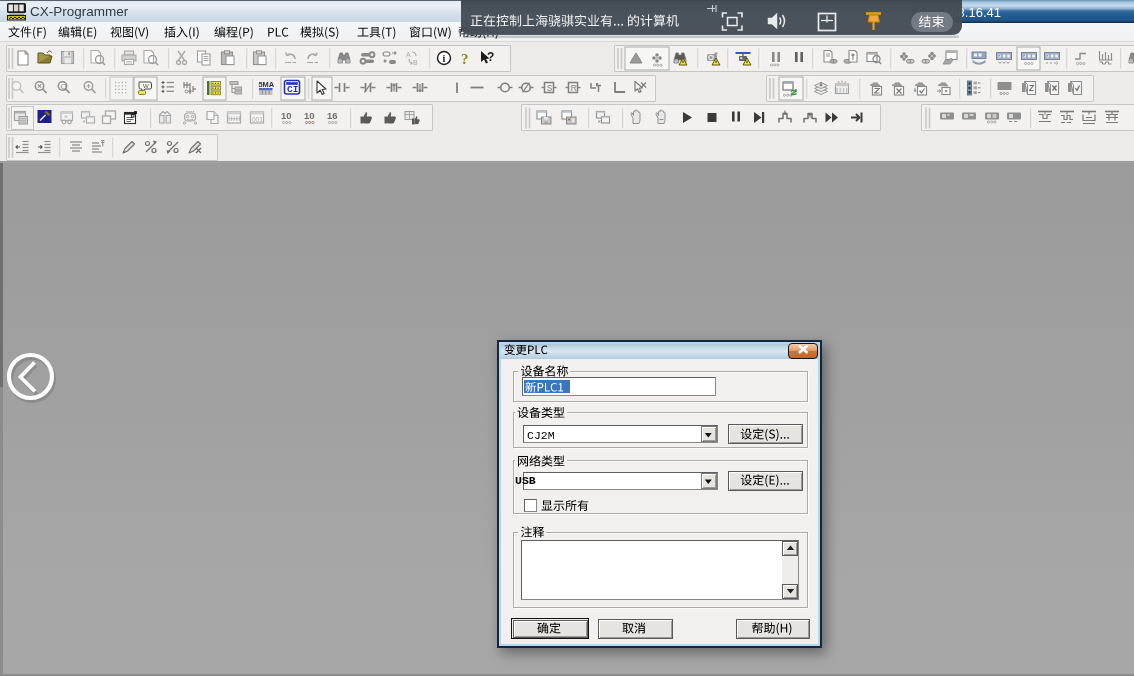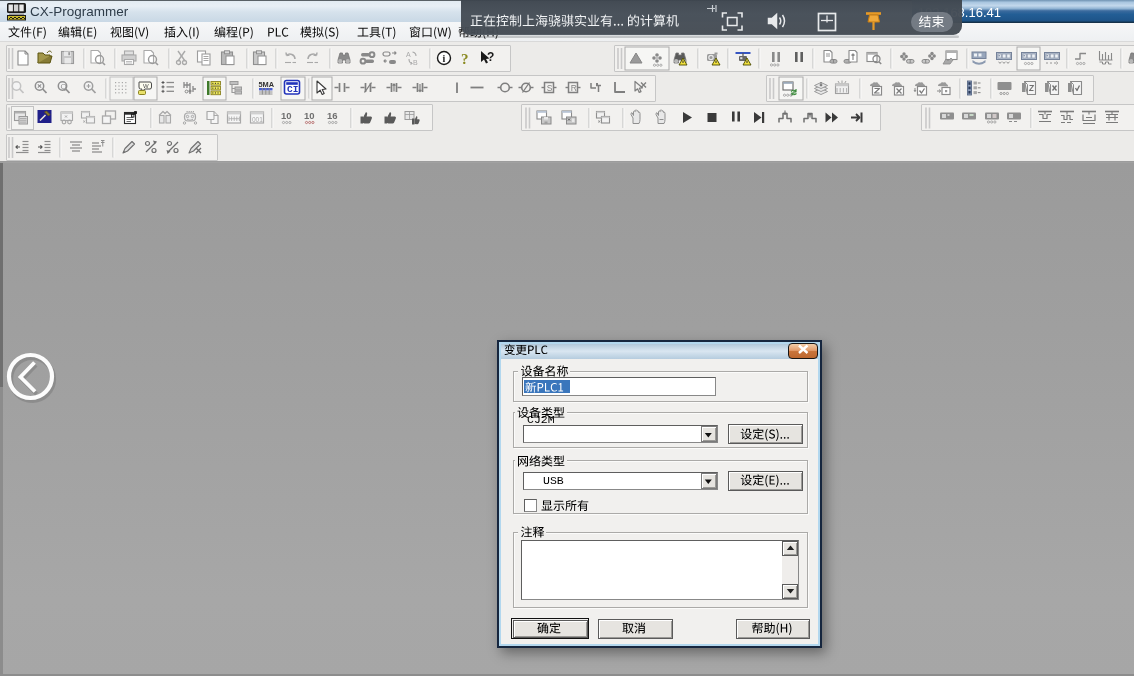--- a/index.html
+++ b/index.html
@@ -68,26 +68,26 @@
     <div class="grp" style="left:14px;top:118px;width:295px;height:54px;"></div>
     <div class="lbl" style="left:16px;top:113px;width:52px;"></div>
     <div class="grp" style="left:14px;top:190px;width:295px;height:76px;"></div>
     <div class="lbl" style="left:19px;top:184px;width:28px;"></div>
 
     <div class="inp" style="left:23px;top:35px;width:194px;height:19px;"></div>
     <div class="abs" style="left:25px;top:38px;width:46px;height:13px;background:#3a76bc;"></div>
 
     <div class="inp" style="left:24px;top:83px;width:195px;height:18px;"></div>
     <div class="combobtn" style="left:202px;top:84px;width:16px;height:16px;"></div>
-    <div class="abs mono" style="left:28px;top:71px;text-align:center;">CJ2M</div>
+    <div class="abs mono" style="left:28px;top:87px;text-align:center;">CJ2M</div>
     <div class="cbtn" style="left:229px;top:82px;width:75px;height:20px;"></div>
 
     <div class="inp" style="left:24px;top:130px;width:195px;height:18px;"></div>
     <div class="combobtn" style="left:202px;top:131px;width:16px;height:16px;"></div>
-    <div class="abs mono" style="left:44px;top:132px;">USB</div>
+    <div class="abs mono" style="left:16px;top:132px;font-weight:bold;">USB</div>
     <div class="cbtn" style="left:229px;top:129px;width:75px;height:20px;"></div>
 
     <div class="inp" style="left:25px;top:157px;width:13px;height:13px;"></div>
 
     <div class="inp" style="left:22px;top:198px;width:278px;height:60px;"></div>
     <div class="abs" style="left:283px;top:199px;width:16px;height:58px;background:#efedeb;"></div>
     <div class="cbtn" style="left:283px;top:199px;width:16px;height:15px;"></div>
     <div class="cbtn" style="left:283px;top:242px;width:16px;height:15px;"></div>
 
     <div id="okring" style="left:12px;top:276px;width:78px;height:21px;"></div>

